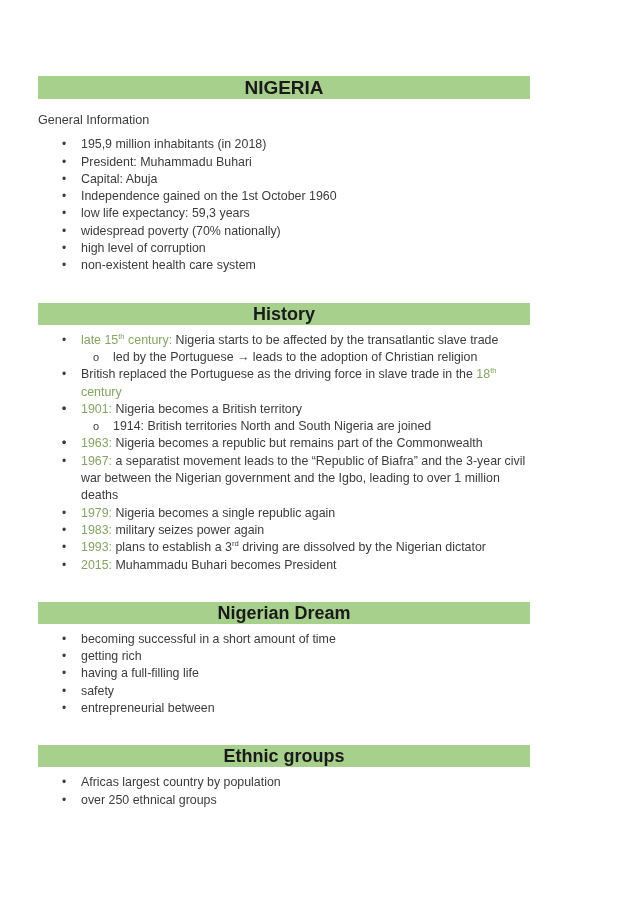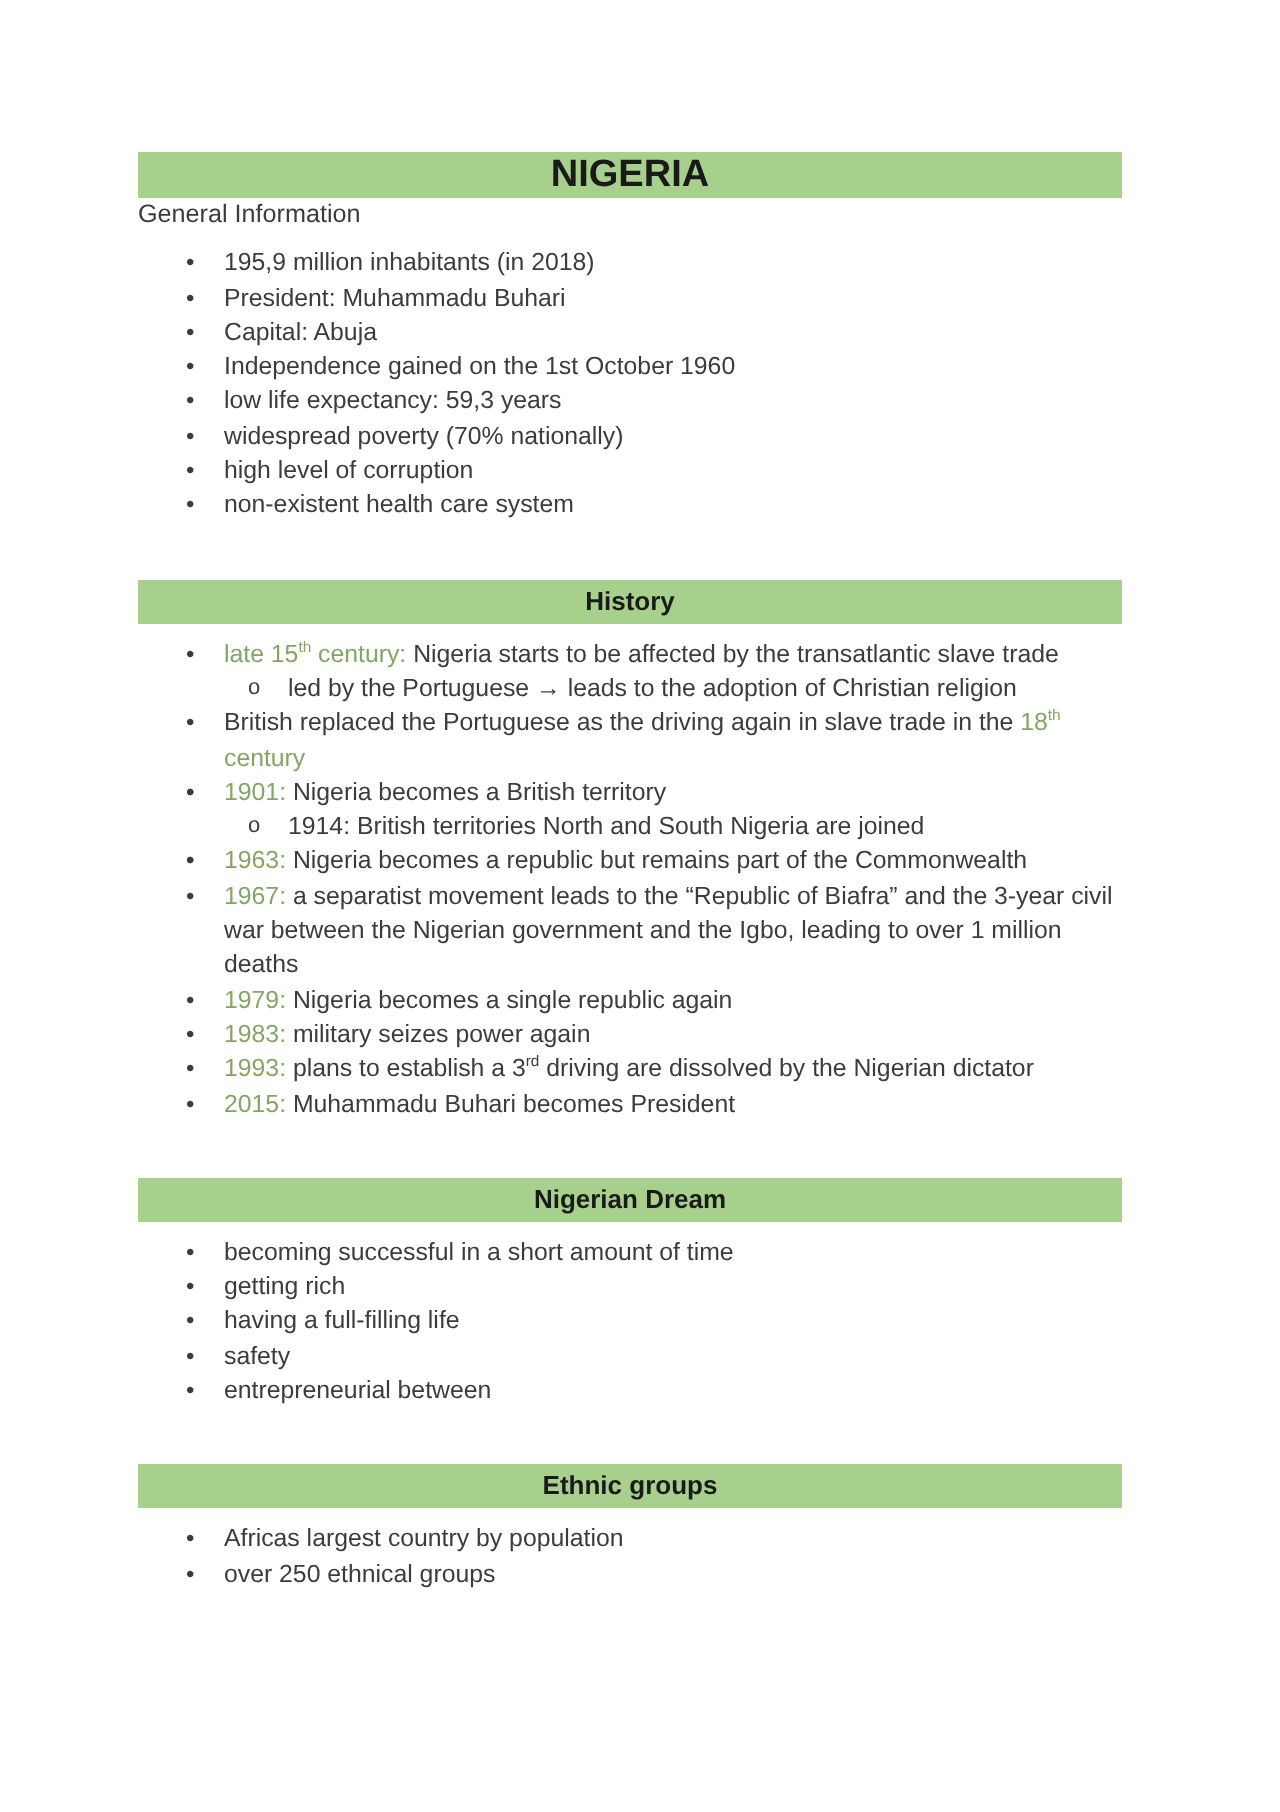--- a/index.html
+++ b/index.html
@@ -6,31 +6,31 @@
     --banner-bg:#a8d08d;
     --green:#84a563;
     --body:#3c3c3c;
   }
   *{box-sizing:border-box;}
   html,body{margin:0;padding:0;background:#ffffff;}
   .page{
     width:640px;height:906px;background:#ffffff;overflow:hidden;
     font-family:"Liberation Sans",sans-serif;
     font-size:12.4px;line-height:17.3px;color:var(--body);
-    padding:76px 75px 0 69px;
+    padding:76px 75px 0 38px;
   }
   .content{width:492px;}
   .banner{
     background:var(--banner-bg);
     width:492px;height:23px;line-height:23px;
     text-align:center;font-weight:bold;color:#1a1a1a;
   }
   .title-banner{font-size:19px;}
-  .section-banner{font-size:13px;height:22px;line-height:22px;margin-top:28px;}
-  .heading{font-size:12.6px;color:var(--body);}
+  .section-banner{font-size:18px;height:22px;line-height:22px;margin-top:28px;}
+  .heading{margin-top:13px;font-size:12.6px;color:var(--body);}
   .list{margin-top:7px;}
   .li{position:relative;padding-left:43px;}
   .li .marker{position:absolute;left:24px;top:0;color:var(--body);}
   .li.l2{padding-left:75px;}
   .li.l2 .marker{left:55px;font-size:11px;}
   .li.l1 .marker{font-size:12px;}
   .txt .green{color:var(--green);}
   sup{font-size:0.62em;line-height:0;vertical-align:super;}
   sup.green-sup{color:var(--green);text-align:right;}
 </style>
@@ -54,21 +54,21 @@
             <div class="li l1"><span class="marker">•</span><span class="txt"><span class="normal">widespread poverty (70% nationally)</span></span></div>
             <div class="li l1"><span class="marker">•</span><span class="txt"><span class="normal">high level of corruption</span></span></div>
             <div class="li l1"><span class="marker">•</span><span class="txt"><span class="normal">non-existent health care system</span></span></div>
           </div>
         </section>
         <section>
           <div class="banner section-banner"><span>History</span></div>
           <div class="list">
             <div class="li l1"><span class="marker">•</span><span class="txt"><span class="green">late 15</span><sup class="green-sup">th</sup><span class="green"> century:</span><span class="normal"> Nigeria starts to be affected by the transatlantic slave trade</span></span></div>
             <div class="li l2"><span class="marker">o</span><span class="txt"><span class="normal">led by the Portuguese → leads to the adoption of Christian religion</span></span></div>
-            <div class="li l1"><span class="marker">•</span><span class="txt"><span class="normal">British replaced the Portuguese as the driving again in slave trade in the </span><span class="green">18</span><sup class="green-sup">th</sup><span class="green"> century</span></span></div>
+            <div class="li l1"><span class="marker">•</span><span class="txt"><span class="normal">British replaced the Portuguese as the driving force in slave trade in the </span><span class="green">18</span><sup class="green-sup">th</sup><span class="green"> century</span></span></div>
             <div class="li l1"><span class="marker">•</span></div>
             <div class="li l1"><span class="marker">•</span><span class="txt"><span class="green">1901:</span><span class="normal"> Nigeria becomes a British territory</span></span></div>
             <div class="li l2"><span class="marker">o</span><span class="txt"><span class="normal">1914: British territories North and South Nigeria are joined</span></span></div>
             <div class="li l1"><span class="marker">•</span></div>
             <div class="li l1"><span class="marker">•</span><span class="txt"><span class="green">1963:</span><span class="normal"> Nigeria becomes a republic but remains part of the Commonwealth</span></span></div>
             <div class="li l1"><span class="marker">•</span><span class="txt"><span class="green">1967:</span><span class="normal"> a separatist movement leads to the “Republic of Biafra” and the 3-year civil war between the Nigerian government and the Igbo, leading to over 1 million deaths</span></span></div>
             <div class="li l1"><span class="marker">•</span><span class="txt"><span class="green">1979:</span><span class="normal"> Nigeria becomes a single republic again</span></span></div>
             <div class="li l1"><span class="marker">•</span><span class="txt"><span class="green">1983:</span><span class="normal"> military seizes power again</span></span></div>
             <div class="li l1"><span class="marker">•</span><span class="txt"><span class="green">1993:</span><span class="normal"> plans to establish a 3</span><sup class="sup">rd</sup><span class="normal"> driving are dissolved by the Nigerian dictator</span></span></div>
             <div class="li l1"><span class="marker">•</span><span class="txt"><span class="green">2015:</span><span class="normal"> Muhammadu Buhari becomes President</span></span></div>

